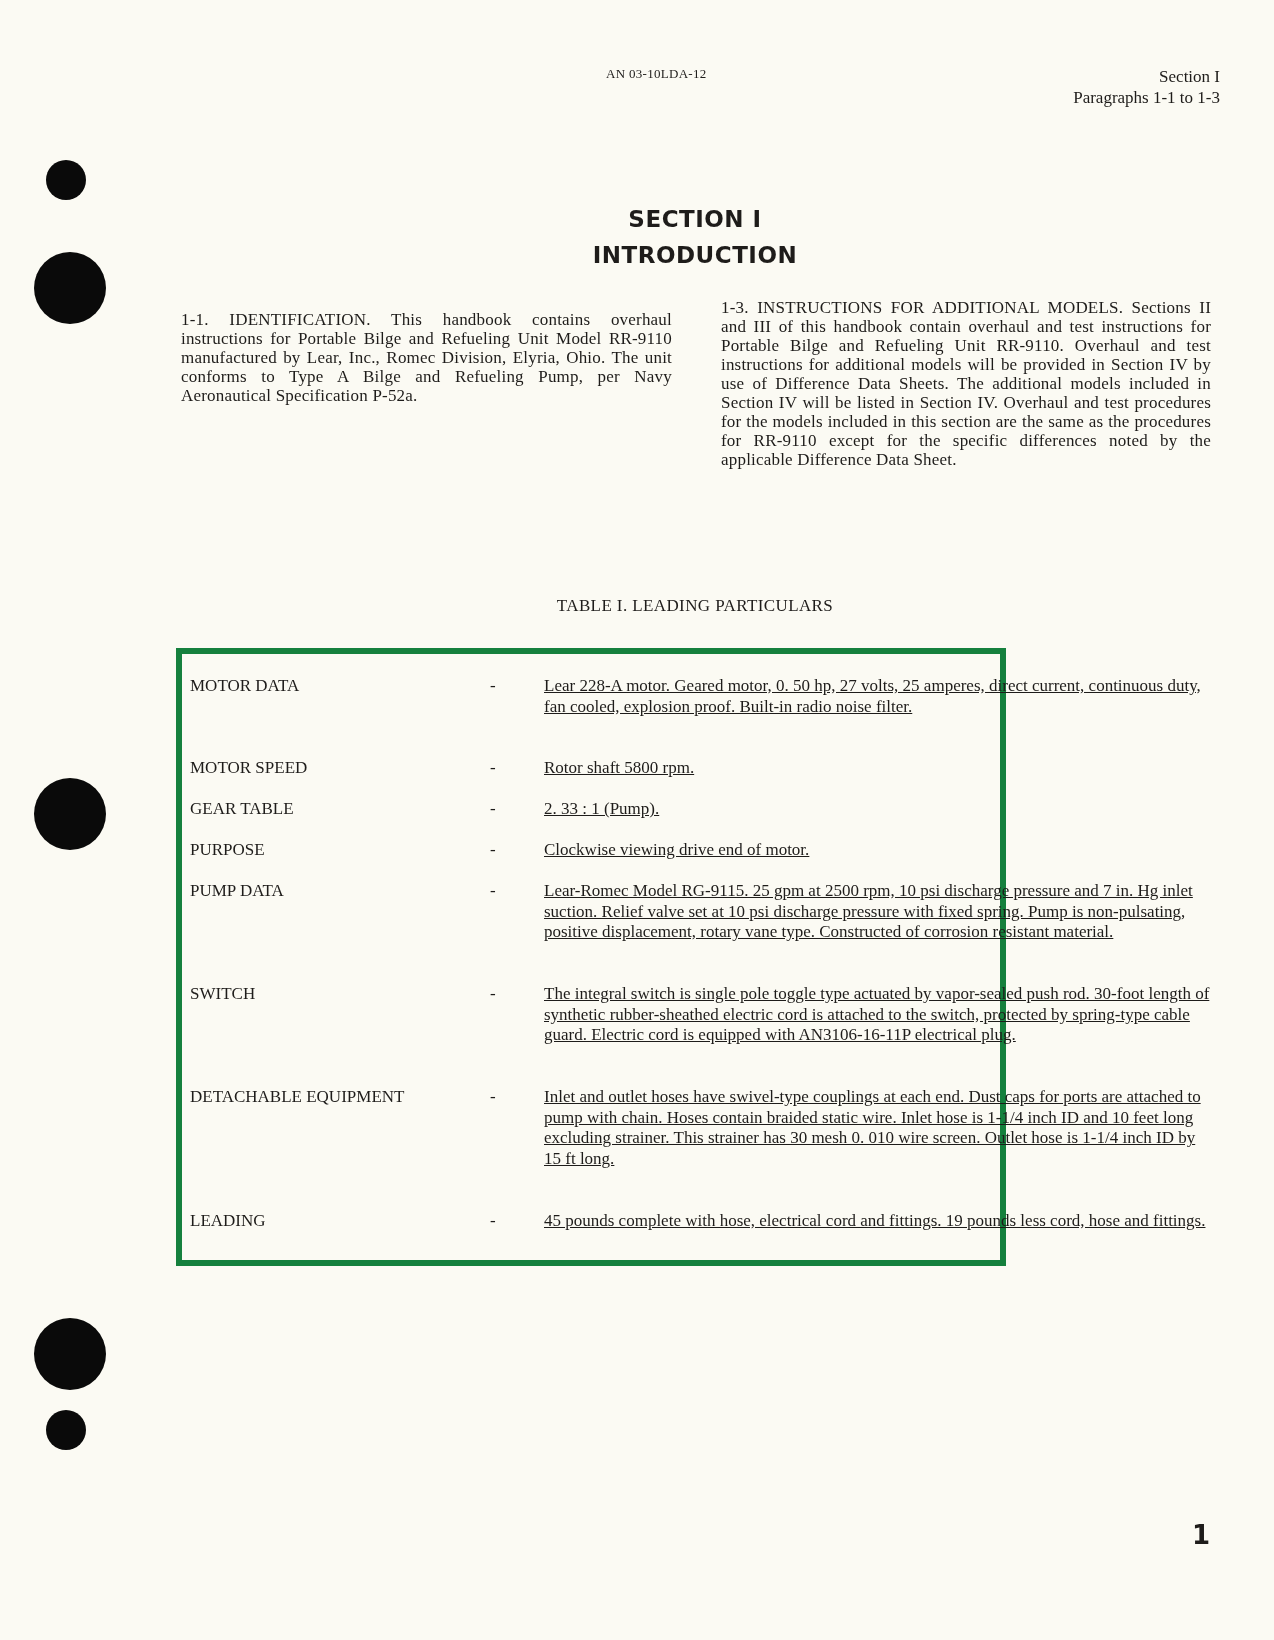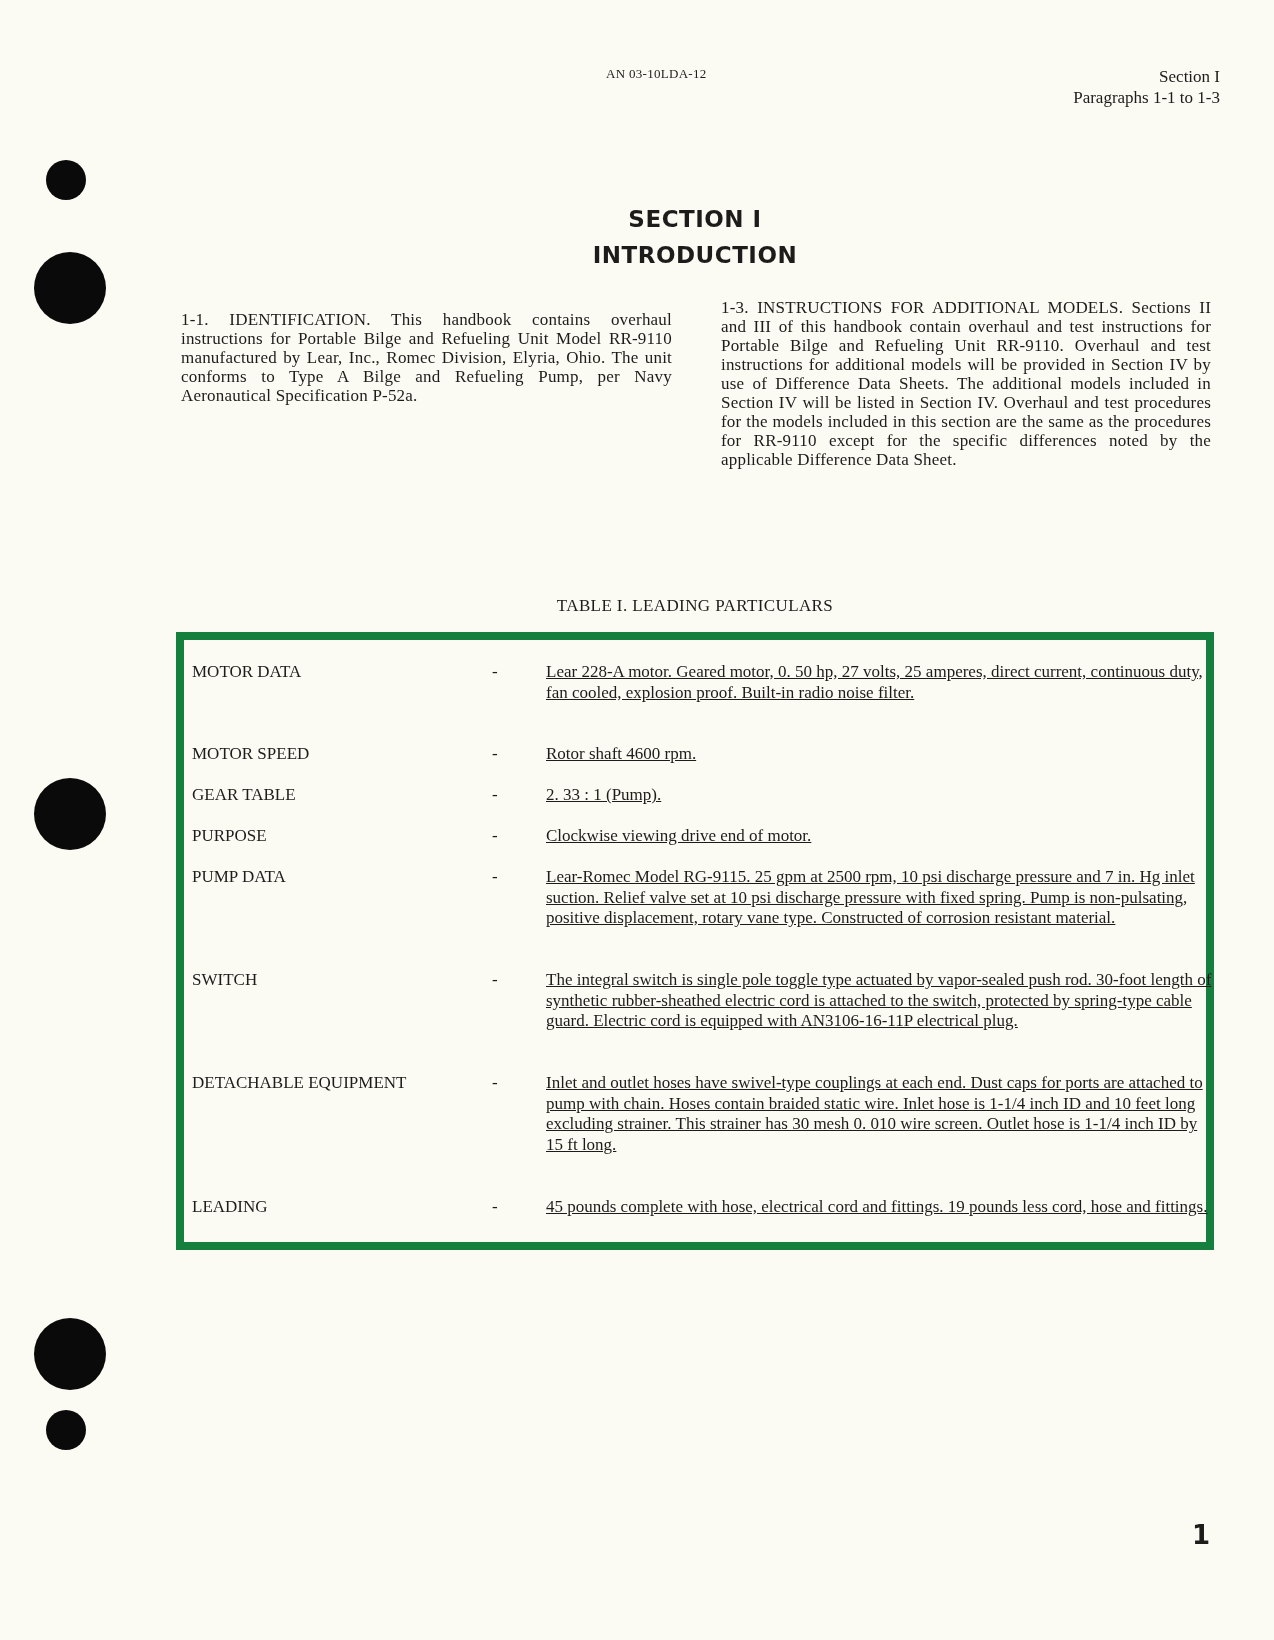--- a/index.html
+++ b/index.html
@@ -14,22 +14,22 @@
   .hdr-right { position:absolute; right:54px; top:66px; font-size:17px; text-align:right; line-height:21px; }
   .sec-title {
     position:absolute; left:0; width:1390px; text-align:center;
     font-family:"DejaVu Sans","Liberation Sans",sans-serif; font-weight:bold; font-size:23px;
     letter-spacing:0.5px;
   }
   .col { position:absolute; font-size:17px; line-height:19px; text-align:justify; letter-spacing:0.2px;font-family:Liberation Serif, serif; }
   .col p { margin:0 0 17px 0; }
   .table-title { position:absolute; left:0; width:1390px; text-align:center; top:596px; font-size:17px; letter-spacing:0.4px; }
   .tbl {
-    position:absolute; left:176px; top:632px; width:1038px; height:618px;
-    border:8px solid #15803d; box-sizing:border-box;
+    position:absolute; left:176px; top:648px; width:830px; height:618px;
+    border:6px solid #15803d; box-sizing:border-box;
   }
   .row { position:absolute; left:0; width:100%; font-size:17px; line-height:20.7px; }
   .row .lab { position:absolute; left:8px; top:0; }
   .row .dash { position:absolute; left:308px; top:0; }
   .row .val { position:absolute; left:362px; top:0; width:670px;text-decoration:underline; }
   .pagenum { position:absolute; right:64px; top:1520px; font-family:"DejaVu Sans","Liberation Sans",sans-serif; font-weight:bold; font-size:26px; }
 </style>
 </head>
 <body>
 
@@ -59,21 +59,21 @@
 
 <div class="tbl">
   <div class="row" style="top:22px;">
     <span class="lab">MOTOR DATA</span>
     <span class="dash">-</span>
     <span class="val">Lear 228-A motor.  Geared motor, 0. 50 hp, 27 volts, 25 amperes, direct current, continuous duty, fan cooled, explosion proof.  Built-in radio noise filter.</span>
   </div>
   <div class="row" style="top:104px;">
     <span class="lab">MOTOR SPEED</span>
     <span class="dash">-</span>
-    <span class="val">Rotor shaft 4600 rpm.</span>
+    <span class="val">Rotor shaft 5800 rpm.</span>
   </div>
   <div class="row" style="top:145px;">
     <span class="lab">GEAR TABLE</span>
     <span class="dash">-</span>
     <span class="val">2. 33 : 1  (Pump).</span>
   </div>
   <div class="row" style="top:186px;">
     <span class="lab">PURPOSE</span>
     <span class="dash">-</span>
     <span class="val">Clockwise viewing drive end of motor.</span>

